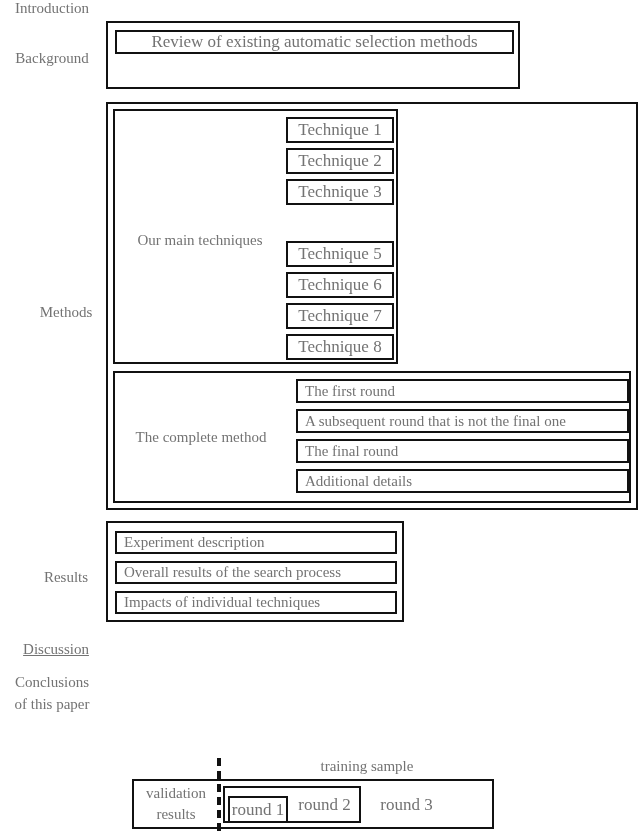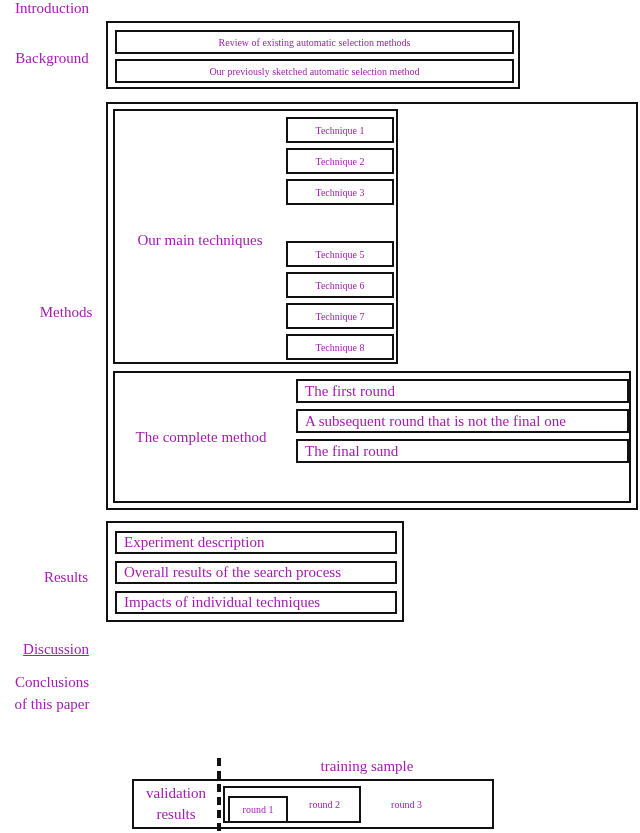--- a/index.html
+++ b/index.html
@@ -2,41 +2,41 @@
 <html><head>
 <meta charset="utf-8">
 <style>
   html, body { margin: 0; padding: 0; background: #ffffff; }
   .canvas {
     position: relative;
     width: 640px;
     height: 833px;
     background: #ffffff;
     font-family: "Liberation Serif", serif;
-    color: #a21caf;
+    color: #737373;
     overflow: hidden;
   }
   .lbl {
     position: absolute;
     font-size: 15px;
     line-height: 18px;
     text-align: center;
     white-space: nowrap;
   }
   .box {
     position: absolute;
     border: 2px solid #111111;
     box-sizing: border-box;
     background: #ffffff;
   }
   .ctr {
     display: flex;
     align-items: center;
     justify-content: center;
-    font-size: 10px;
+    font-size: 17px;
     white-space: nowrap;
   }
   .lft {
     display: flex;
     align-items: center;
     justify-content: flex-start;
     padding-left: 7px;
     font-size: 15px;
     white-space: nowrap;
   }
@@ -57,39 +57,39 @@
   <div class="lbl" style="left:14px; top:303px; width:104px;">Methods</div>
   <div class="lbl" style="left:14px; top:568px; width:104px;">Results</div>
   <div class="lbl" style="left:4px; top:640px; width:104px;text-decoration:underline;">Discussion</div>
   <div class="lbl" style="left:0px; top:671px; width:104px; line-height:22px;">
     <span style="display:block;">Conclusions</span>
     <span style="display:block;">of this paper</span>
   </div>
 
   <div class="box" style="left:106px; top:21px; width:414px; height:68px;"></div>
   <div class="box ctr" style="left:115px; top:30px; width:399px; height:24px;">Review of existing automatic selection methods</div>
-  <div class="box ctr" style="left:115px; top:59px; width:399px; height:24px;">Our previously sketched automatic selection method</div>
 
   <div class="box" style="left:106px; top:102px; width:532px; height:408px;"></div>
 
   <div class="box" style="left:113px; top:109px; width:285px; height:255px;"></div>
   <div class="lbl" style="left:113px; top:231px; width:174px;">Our main techniques</div>
   <div class="box ctr" style="left:286px; top:117px; width:108px; height:26px;">Technique 1</div>
   <div class="box ctr" style="left:286px; top:148px; width:108px; height:26px;">Technique 2</div>
   <div class="box ctr" style="left:286px; top:179px; width:108px; height:26px;">Technique 3</div>
   <div class="box ctr" style="left:286px; top:241px; width:108px; height:26px;">Technique 5</div>
   <div class="box ctr" style="left:286px; top:272px; width:108px; height:26px;">Technique 6</div>
   <div class="box ctr" style="left:286px; top:303px; width:108px; height:26px;">Technique 7</div>
   <div class="box ctr" style="left:286px; top:334px; width:108px; height:26px;">Technique 8</div>
 
   <div class="box" style="left:113px; top:371px; width:518px; height:132px;"></div>
   <div class="lbl" style="left:115px; top:428px; width:172px;">The complete method</div>
   <div class="box lft" style="left:296px; top:409px; width:333px; height:24px;">A subsequent round that is not the final one</div>
   <div class="box lft" style="left:296px; top:379px; width:333px; height:24px;">The first round</div>
   <div class="box lft" style="left:296px; top:439px; width:333px; height:24px;">The final round</div>
+  <div class="box lft" style="left:296px; top:469px; width:333px; height:24px;">Additional details</div>
 
   <div class="box" style="left:106px; top:521px; width:298px; height:101px;"></div>
   <div class="box lft" style="left:115px; top:531px; width:282px; height:23px;">Experiment description</div>
   <div class="box lft" style="left:115px; top:561px; width:282px; height:23px;">Overall results of the search process</div>
   <div class="box lft" style="left:115px; top:591px; width:282px; height:23px;">Impacts of individual techniques</div>
 
   <div class="lbl" style="left:297px; top:757px; width:140px;">training sample</div>
 
   <div class="box" style="left:132px; top:779px; width:362px; height:50px;"></div>
 

